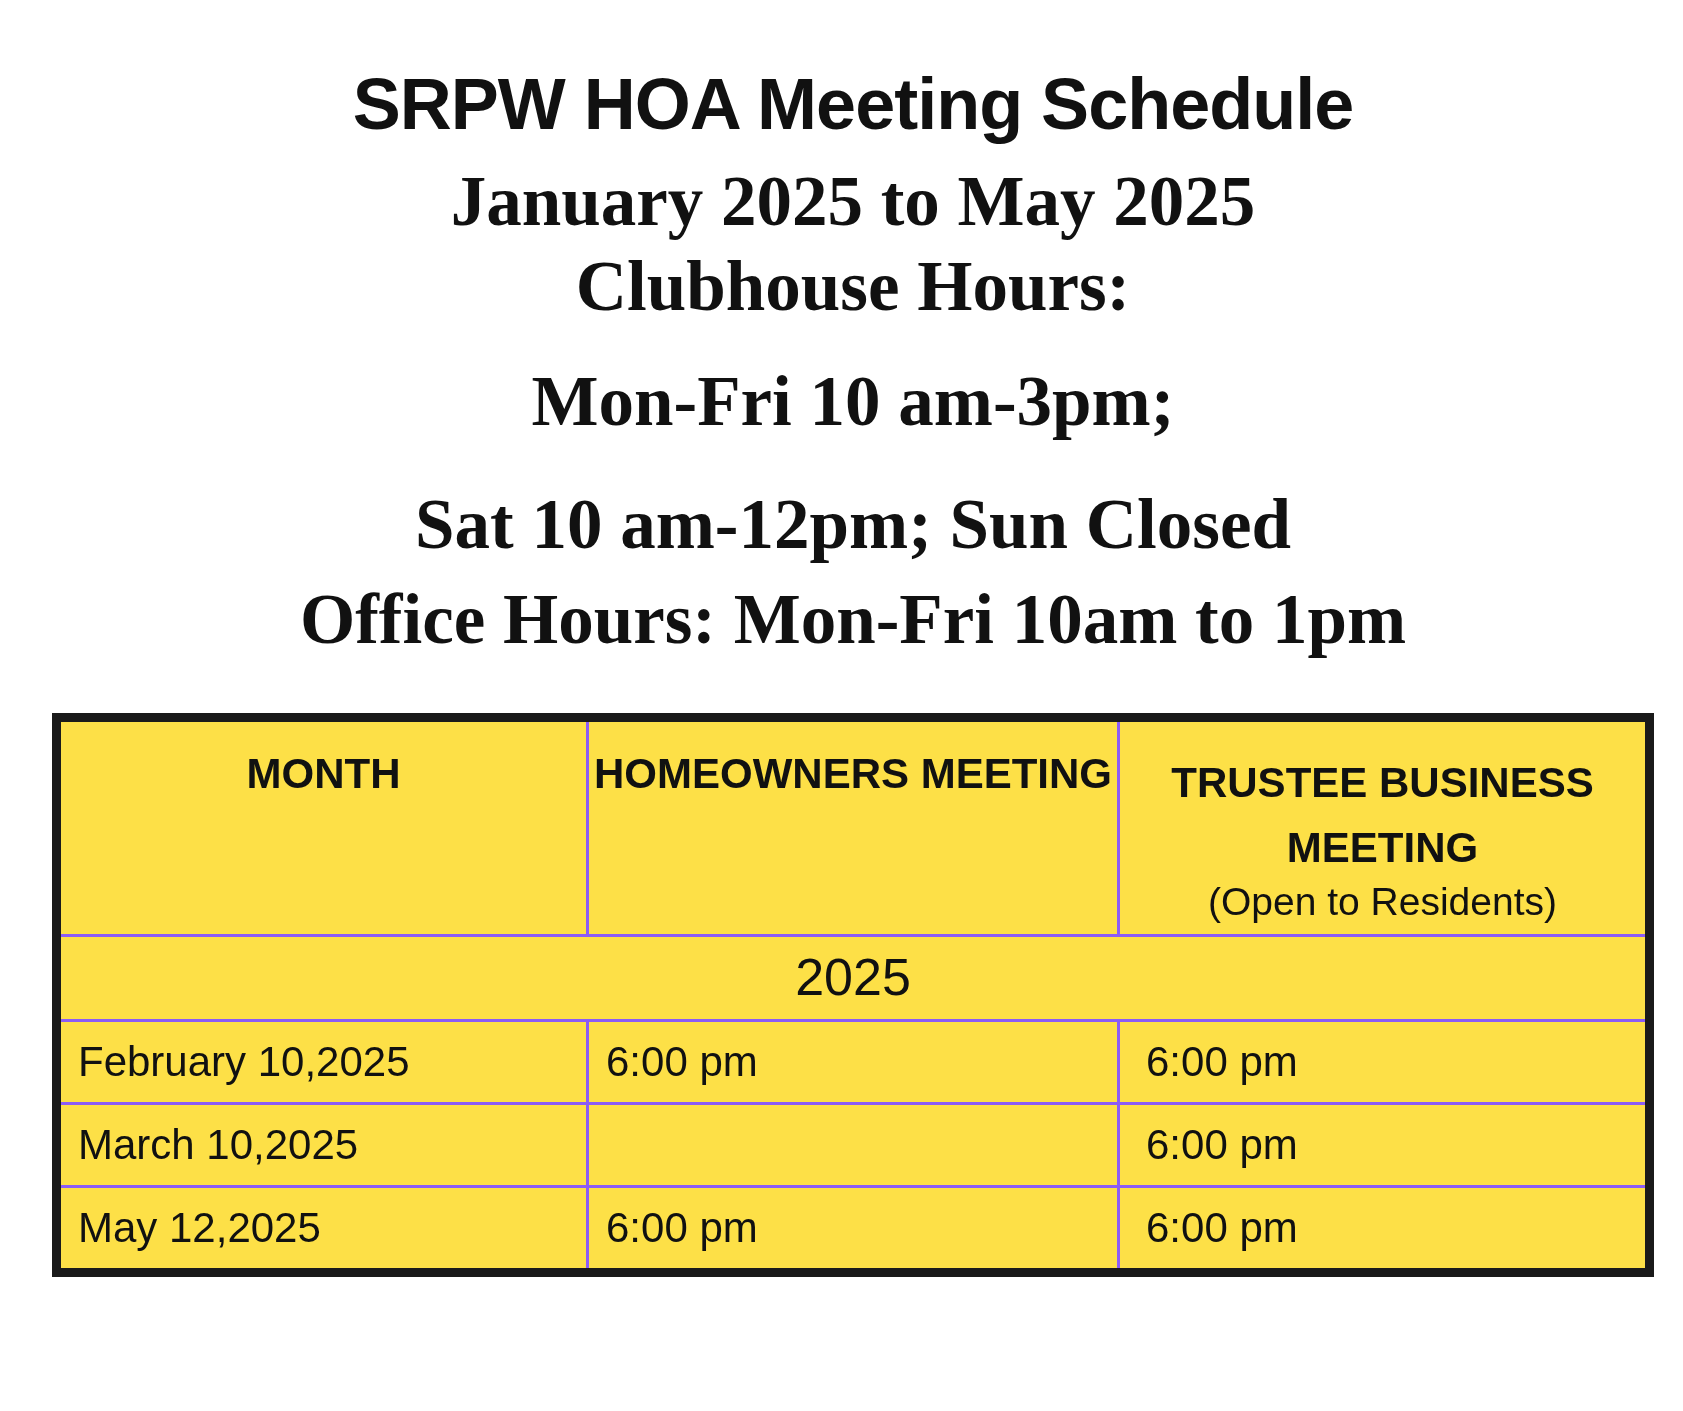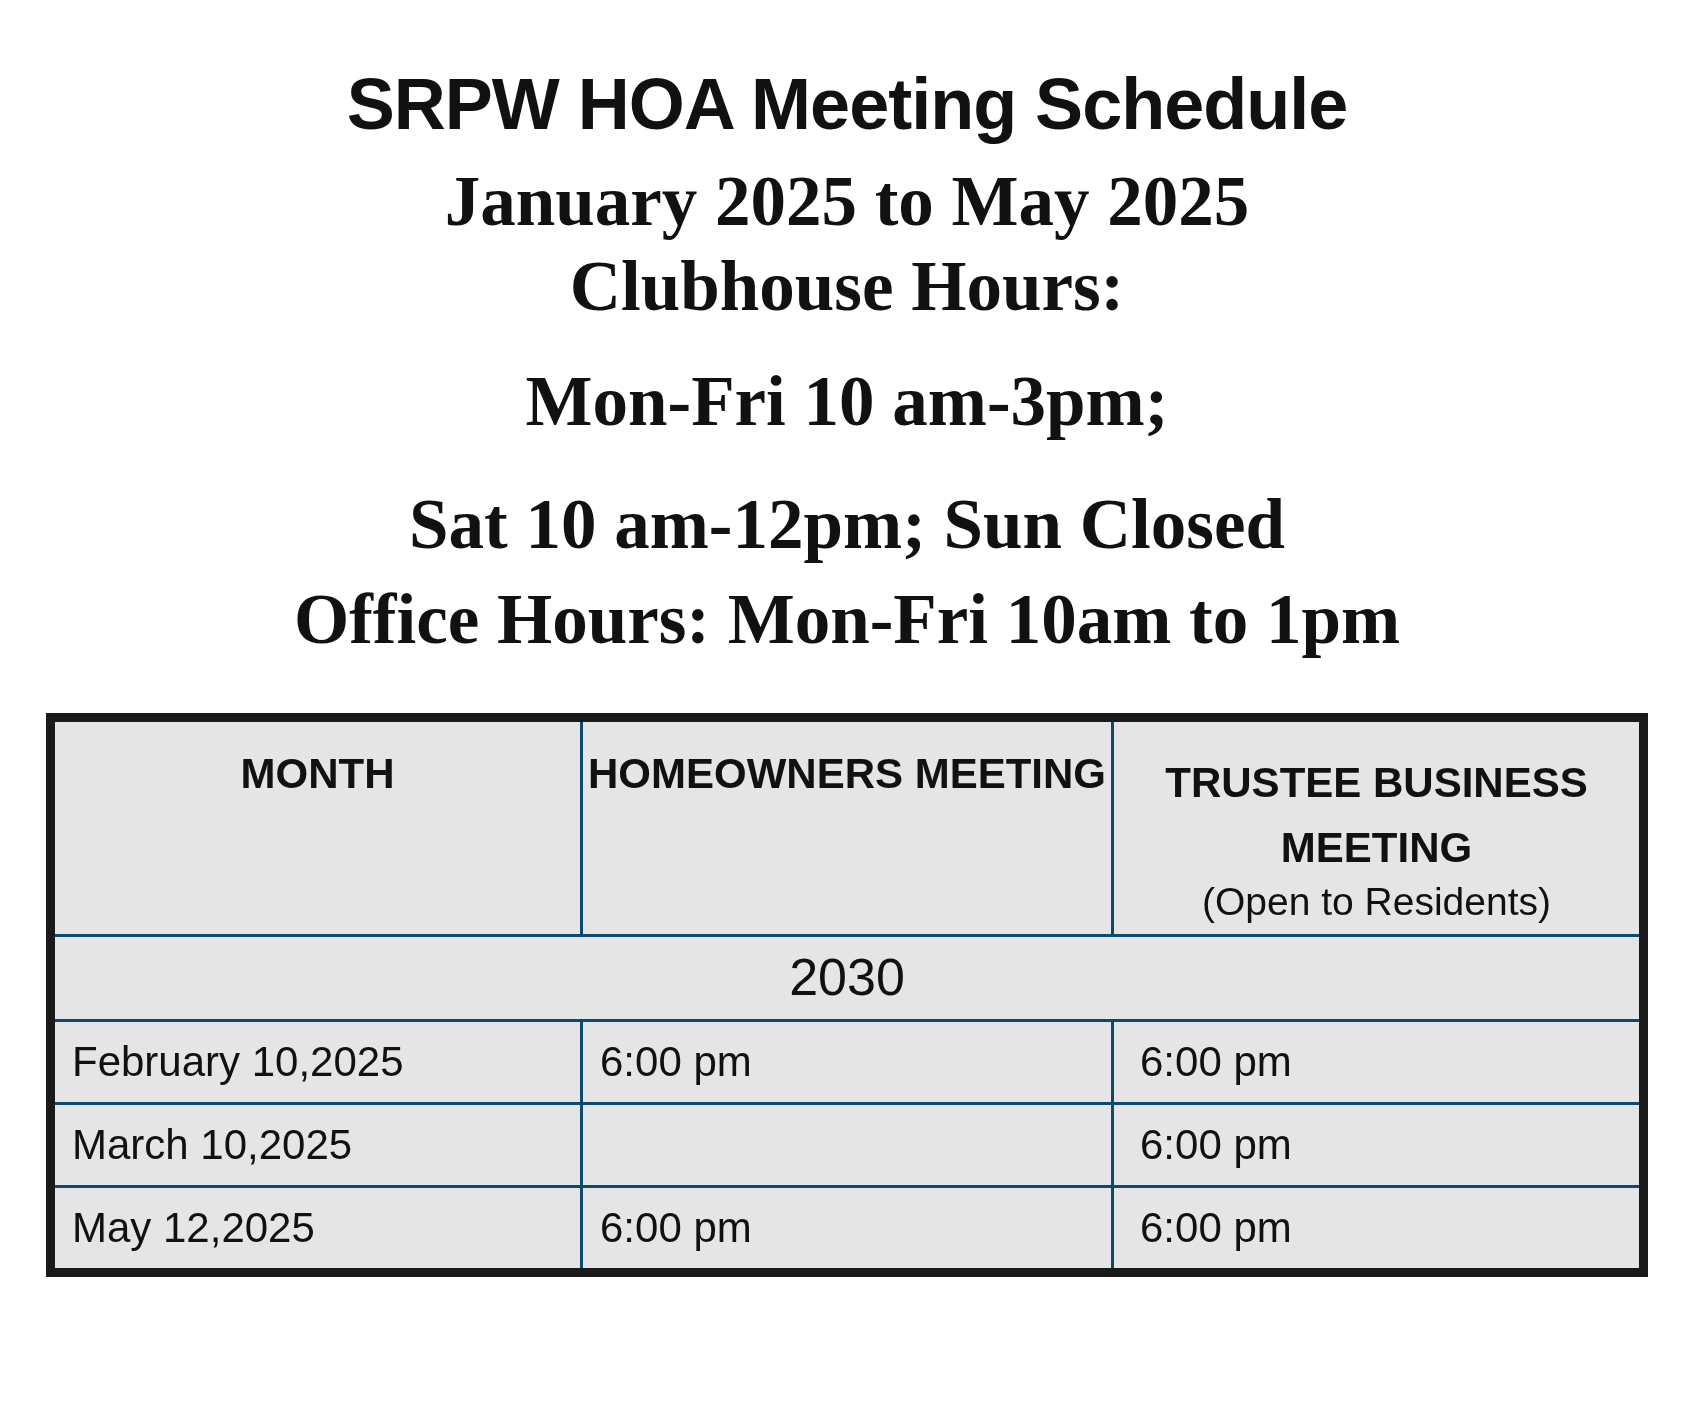--- a/index.html
+++ b/index.html
@@ -5,21 +5,21 @@
   html, body {
     margin: 0;
     padding: 0;
     background: #ffffff;
     width: 1683px;
     height: 1411px;
     overflow: hidden;
   }
   .content {
     position: absolute;
-    left: 46px;
+    left: 52px;
     top: 0;
     width: 1602px;
     color: #111111;
   }
   .doc-title {
     font-family: "Liberation Sans", sans-serif;
     font-weight: 700;
     font-size: 72px;
     line-height: 1.0;
     text-align: center;
@@ -46,22 +46,22 @@
     margin-top: 58px;
     width: 1602px;
     border-collapse: collapse;
     table-layout: fixed;
     border: 9px solid #1a1a1a;
     font-family: "Liberation Sans", sans-serif;
     color: #111111;
   }
   table.schedule col { width: 33.33%; }
   table.schedule th, table.schedule td {
-    border: 3px solid #0c4a6e;
-    background: #e5e5e5;
+    border: 3px solid #8b5cf6;
+    background: #fde047;
   }
   tr.header-row th {
     height: 183px;
     vertical-align: top;
     padding-top: 28px;
     font-weight: 700;
     font-size: 42px;
     line-height: 1.15;
     text-align: center;
   }
@@ -123,21 +123,21 @@
           <span>HOMEOWNERS MEETING</span>
         </th>
         <th>
           <div class="trustee-title">TRUSTEE BUSINESS MEETING</div>
           <div class="trustee-note">(Open to Residents)</div>
         </th>
       </tr>
     </thead>
     <tbody>
       <tr class="year-row">
-        <td colspan="3">2030</td>
+        <td colspan="3">2025</td>
       </tr>
       <tr class="data-row">
         <td>February 10,2025</td>
         <td>6:00 pm</td>
         <td class="trustee-cell">6:00 pm</td>
       </tr>
       <tr class="data-row">
         <td>March 10,2025</td>
         <td></td>
         <td class="trustee-cell">6:00 pm</td>

